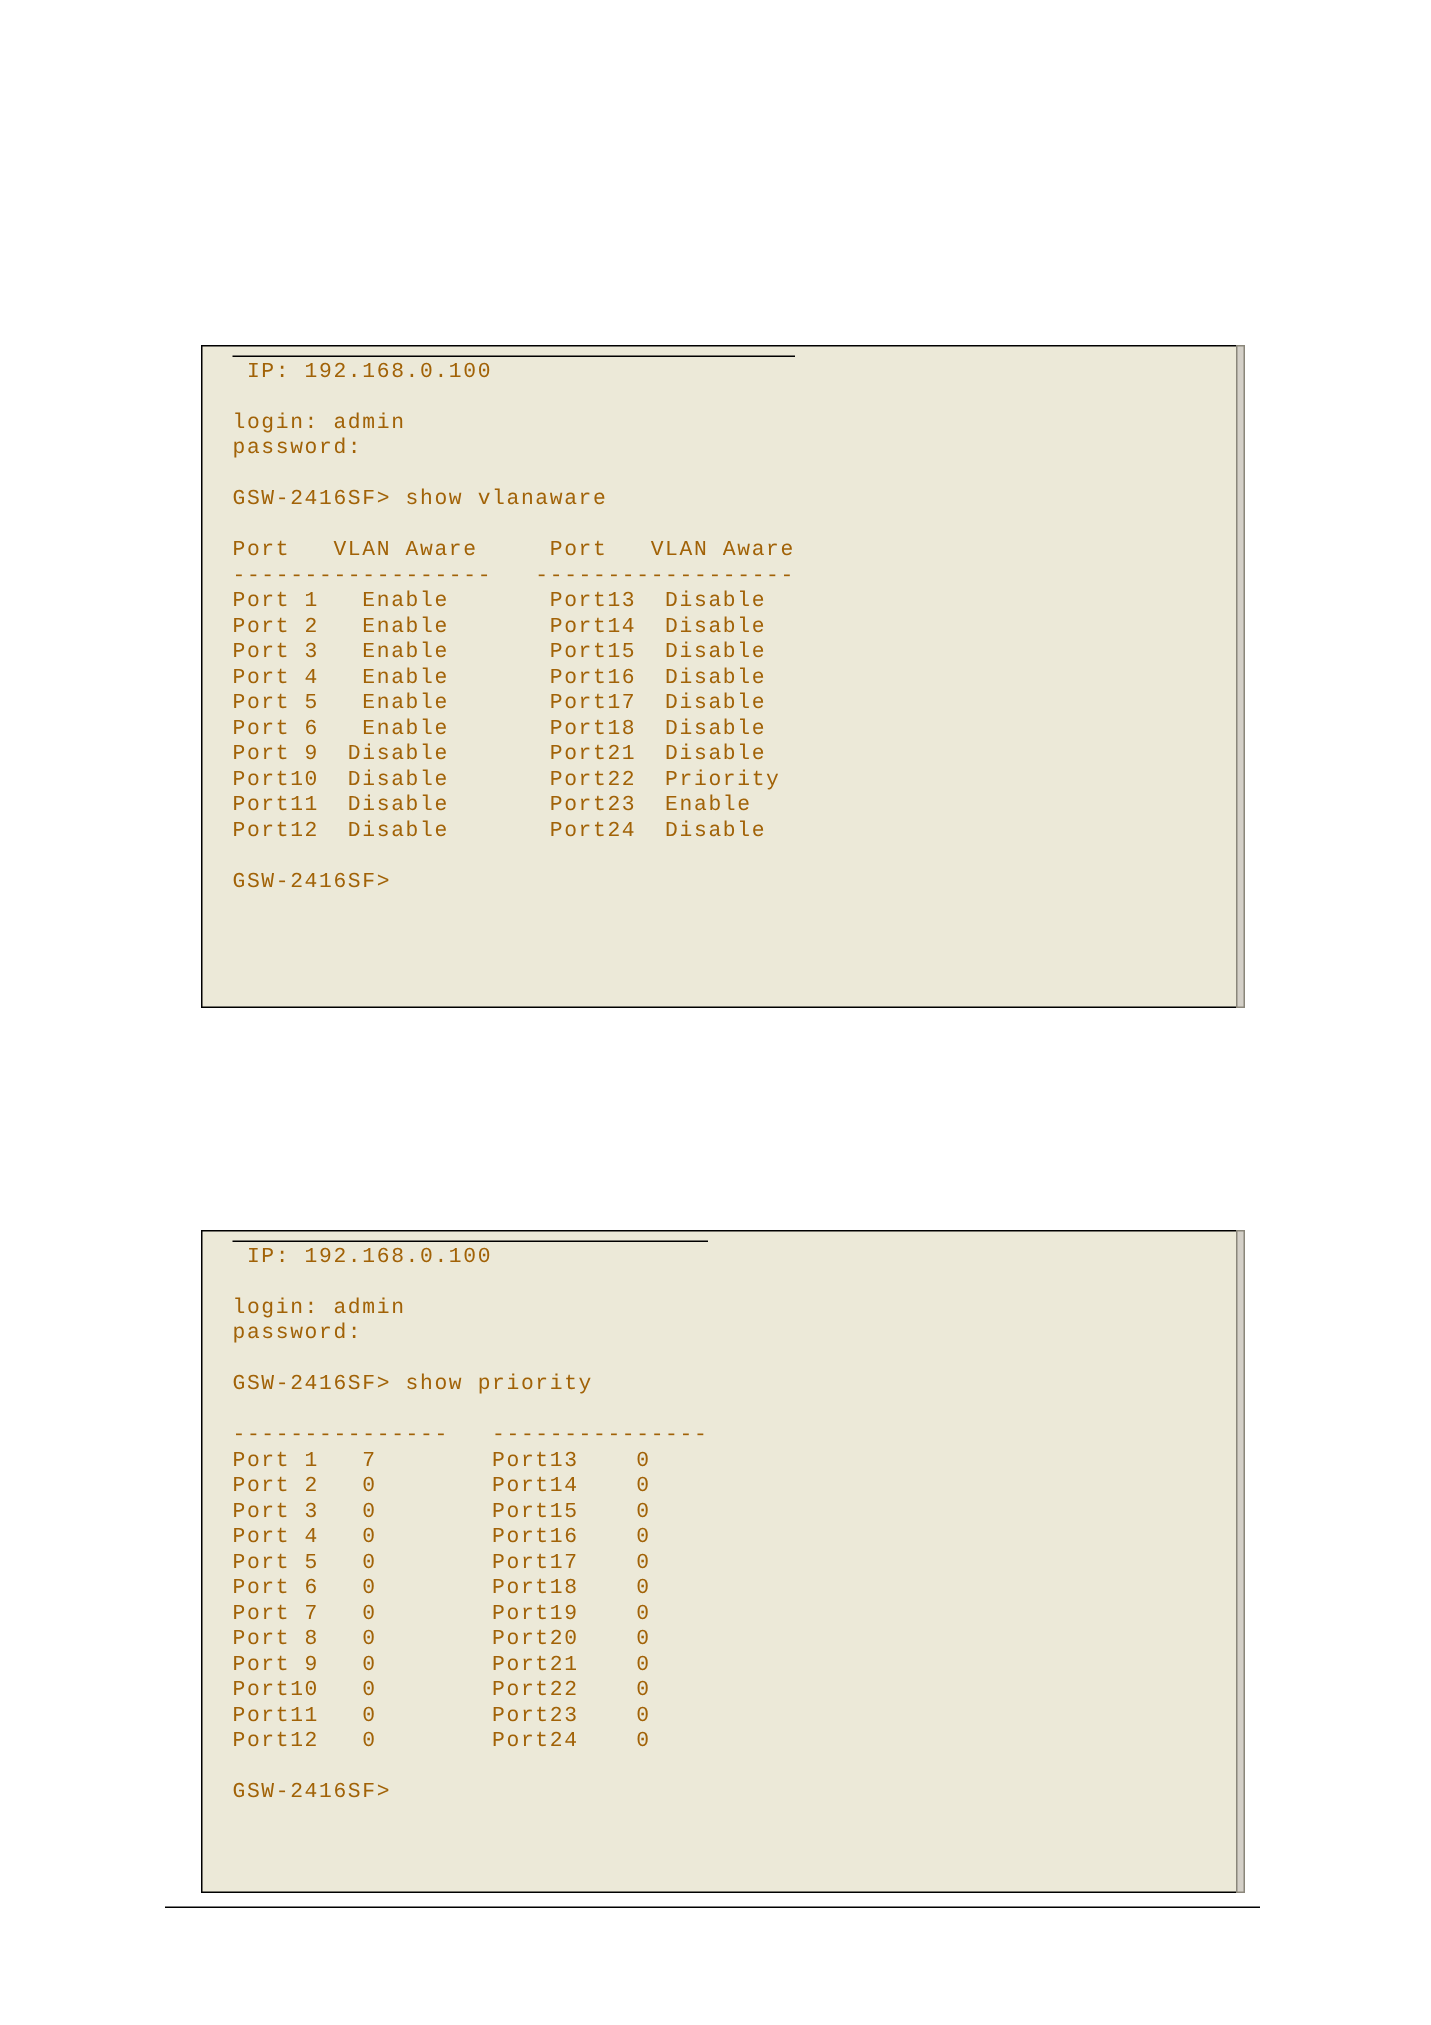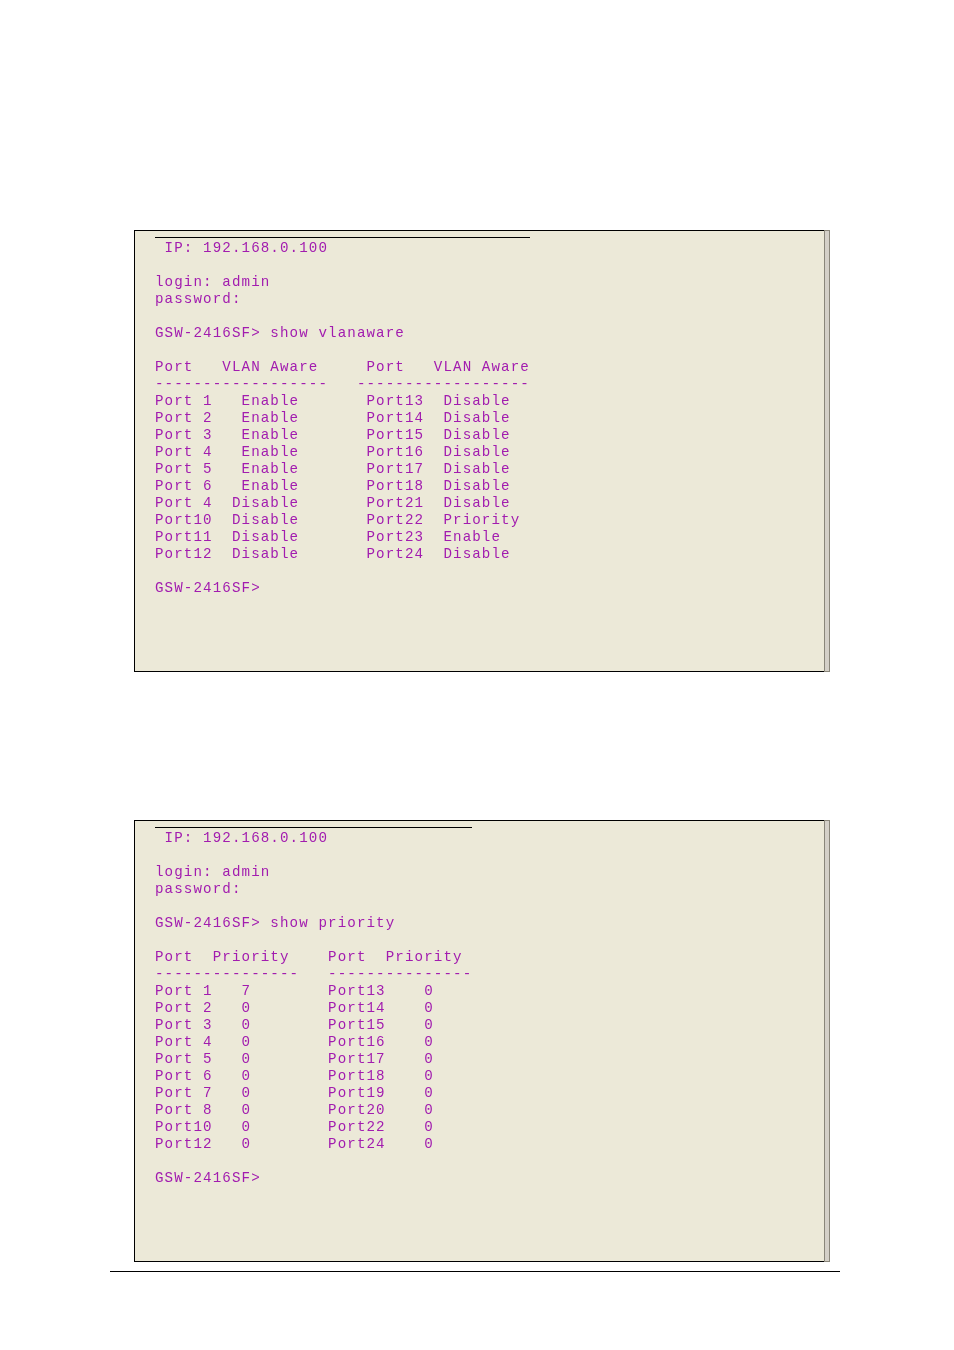--- a/index.html
+++ b/index.html
@@ -41,21 +41,21 @@
     left: 20px;
     border-top: 1px solid #000;
     padding-top: 2px;
   }
   .mono {
     font-family: "Courier New", monospace;
     font-size: 14.2px;
     line-height: 17px;
     letter-spacing: 1.1px;
     white-space: pre;
-    color: #a21caf;
+    color: #a16207;
   }
   .gap { height: 17px; }
   .terminal1 { left: 134px; top: 230px; height: 440px; }
   .terminal2 { left: 134px; top: 820px; height: 440px; }
 </style>
 </head>
 <body>
 
 <div class="terminal-frame terminal1">
   <div class="terminal-inner">
@@ -67,48 +67,49 @@
     <div class="mono">GSW-2416SF&gt; show vlanaware</div>
     <div class="gap"></div>
     <div class="mono">Port   VLAN Aware     Port   VLAN Aware</div>
     <div class="mono">------------------   ------------------</div>
     <div class="mono">Port 1   Enable       Port13  Disable</div>
     <div class="mono">Port 2   Enable       Port14  Disable</div>
     <div class="mono">Port 3   Enable       Port15  Disable</div>
     <div class="mono">Port 4   Enable       Port16  Disable</div>
     <div class="mono">Port 5   Enable       Port17  Disable</div>
     <div class="mono">Port 6   Enable       Port18  Disable</div>
-    <div class="mono">Port 4  Disable       Port21  Disable</div>
+    <div class="mono">Port 9  Disable       Port21  Disable</div>
     <div class="mono">Port10  Disable       Port22  Priority</div>
     <div class="mono">Port11  Disable       Port23  Enable</div>
     <div class="mono">Port12  Disable       Port24  Disable</div>
     <div class="gap"></div>
     <div class="mono">GSW-2416SF&gt;</div>
   </div>
 </div>
 
 <div class="terminal-frame terminal2">
   <div class="terminal-inner">
     <div class="mono"> IP: 192.168.0.100</div>
     <div class="gap"></div>
     <div class="mono">login: admin</div>
     <div class="mono">password:</div>
     <div class="gap"></div>
     <div class="mono">GSW-2416SF&gt; show priority</div>
     <div class="gap"></div>
-    <div class="mono">Port  Priority    Port  Priority</div>
     <div class="mono">---------------   ---------------</div>
     <div class="mono">Port 1   7        Port13    0</div>
     <div class="mono">Port 2   0        Port14    0</div>
     <div class="mono">Port 3   0        Port15    0</div>
     <div class="mono">Port 4   0        Port16    0</div>
     <div class="mono">Port 5   0        Port17    0</div>
     <div class="mono">Port 6   0        Port18    0</div>
     <div class="mono">Port 7   0        Port19    0</div>
     <div class="mono">Port 8   0        Port20    0</div>
+    <div class="mono">Port 9   0        Port21    0</div>
     <div class="mono">Port10   0        Port22    0</div>
+    <div class="mono">Port11   0        Port23    0</div>
     <div class="mono">Port12   0        Port24    0</div>
     <div class="gap"></div>
     <div class="mono">GSW-2416SF&gt;</div>
   </div>
 </div>
 
 <div class="page-rule"></div>
 
 </body></html>

